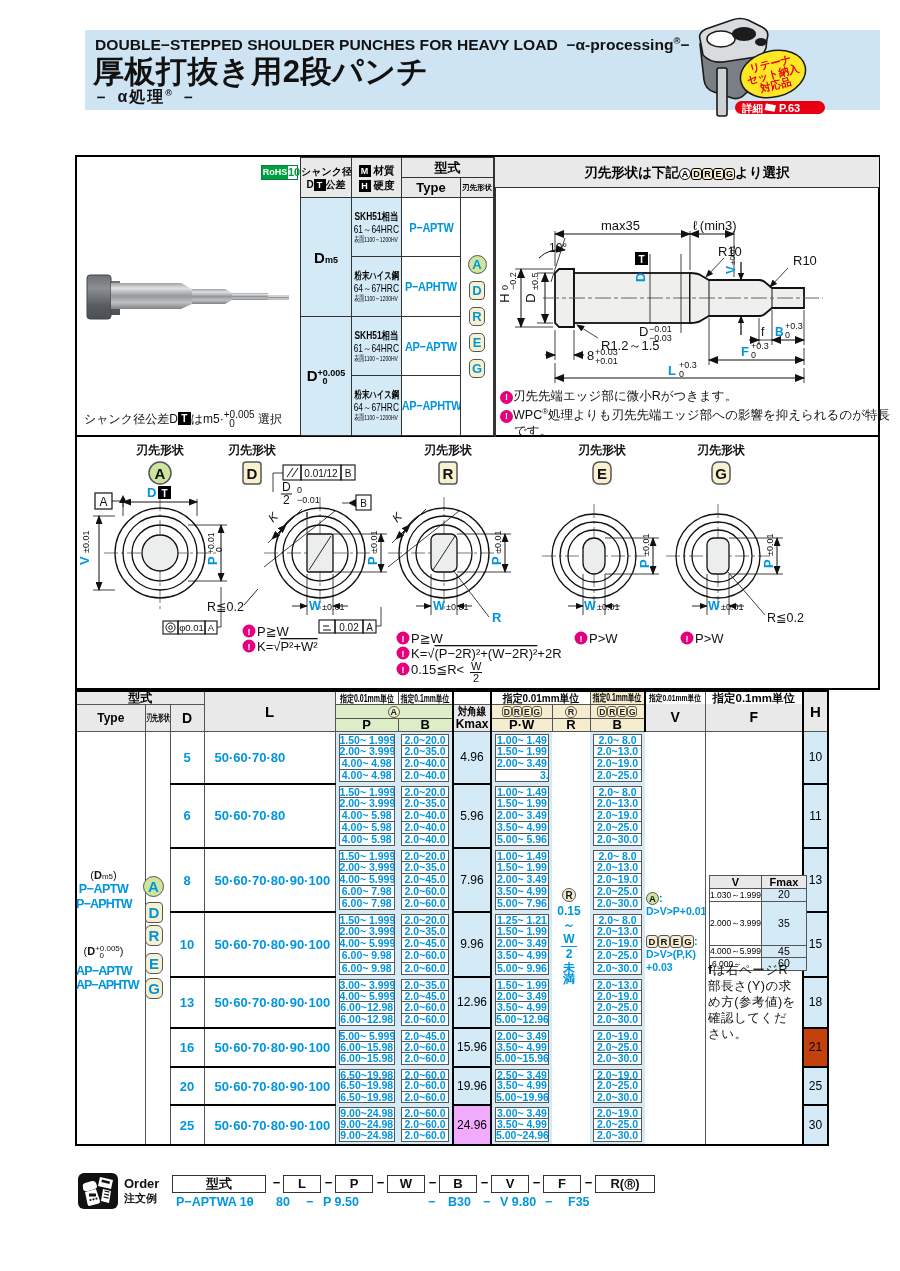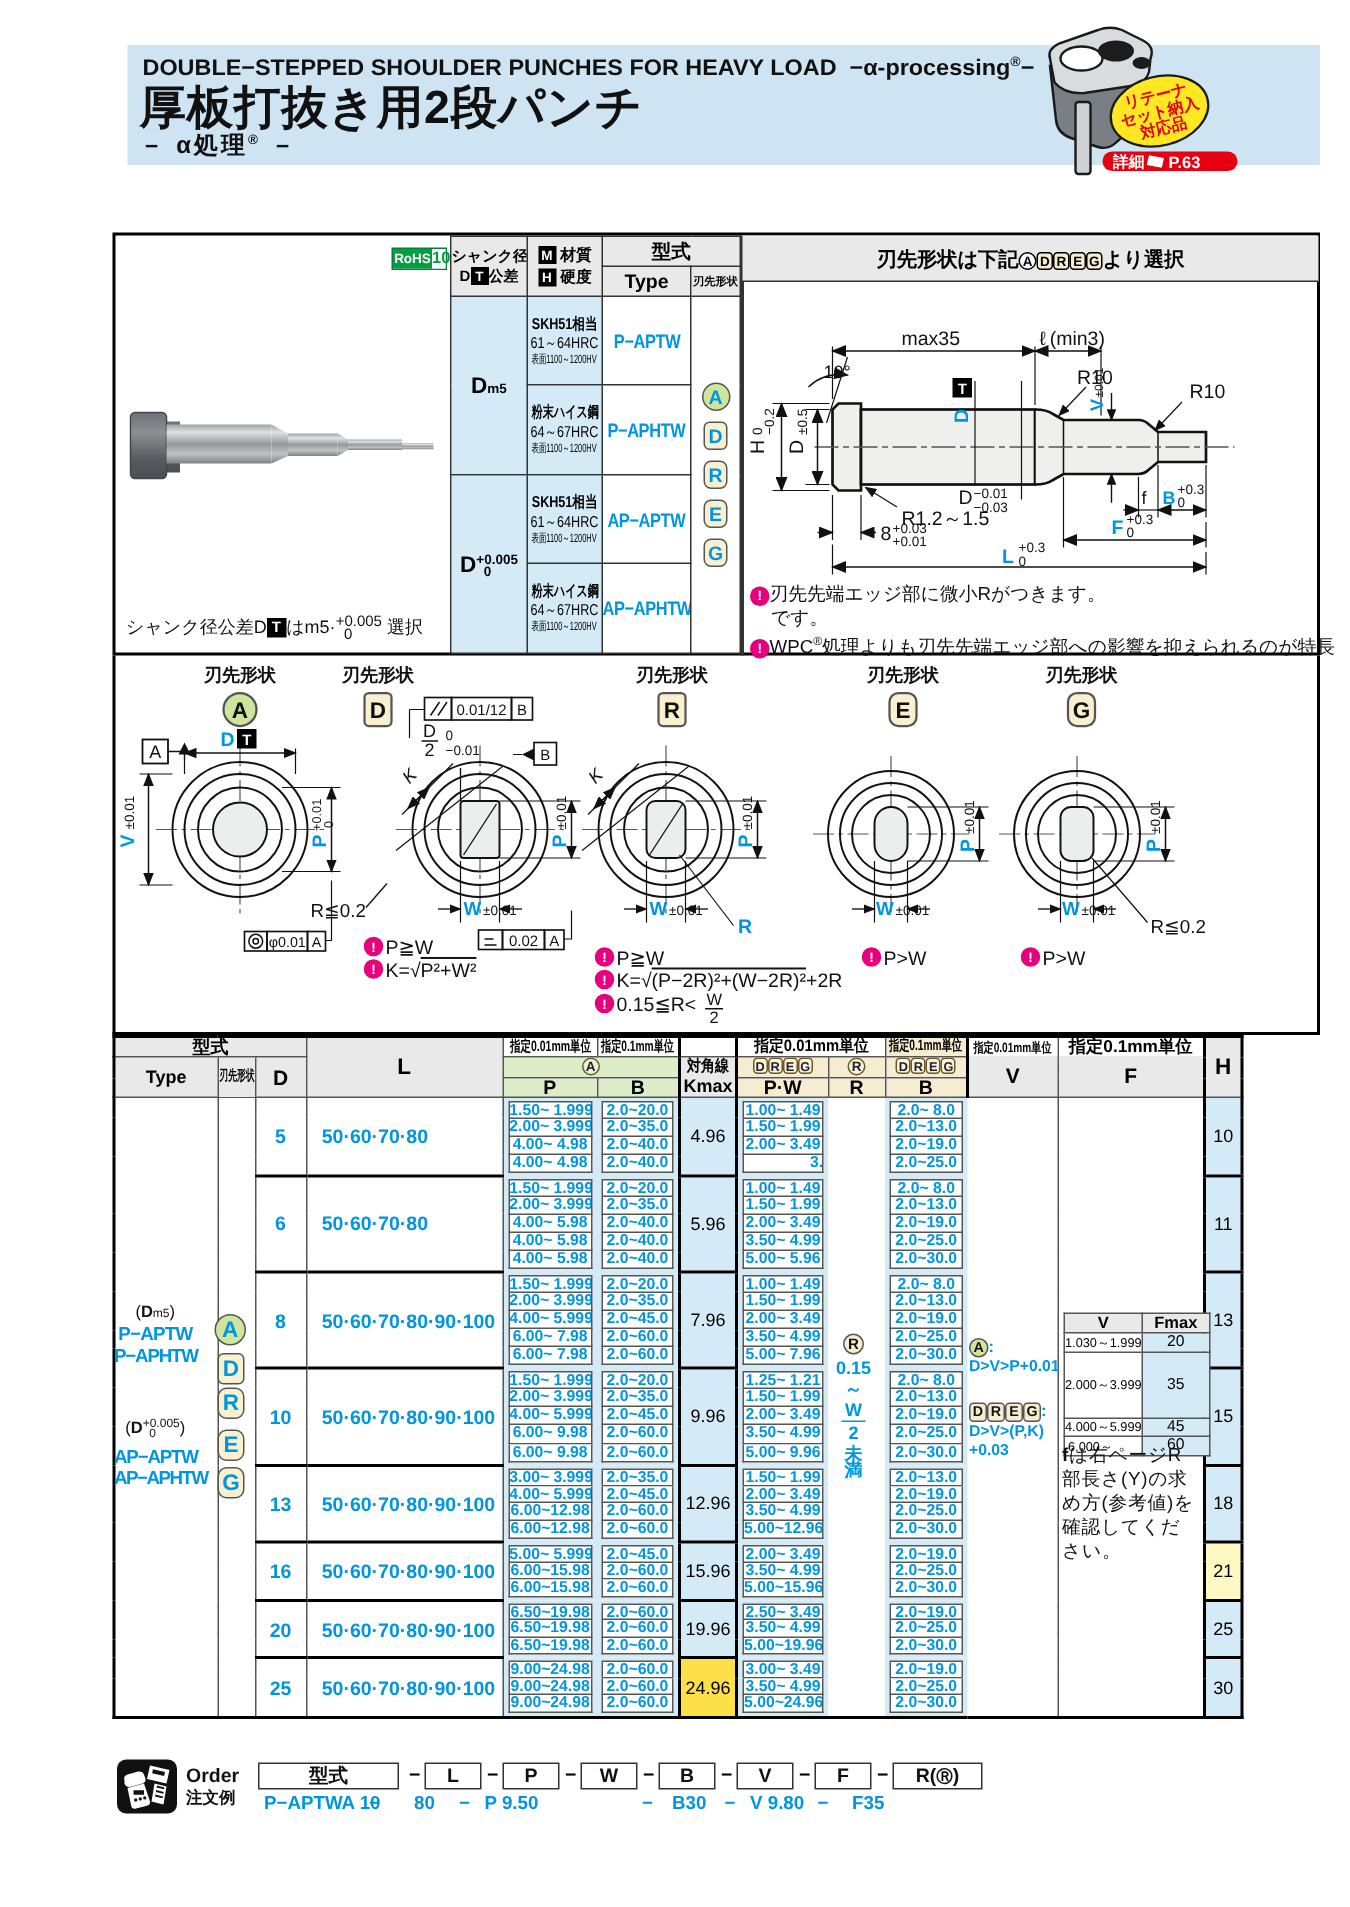--- a/index.html
+++ b/index.html
@@ -291,22 +291,22 @@
         <text x="258" y="161" font-size="9">+0.3</text>
         <text x="258" y="170" font-size="9">0</text>
 <text x="175" y="187" font-size="13" font-weight="bold" fill="#0096df">L</text>
         <text x="186" y="180" font-size="9">+0.3</text>
         <text x="186" y="189" font-size="9">0</text>
 </g>
 </svg>
 
 <div class="abs" style="left:500px; top:388px; font-size:12.5px; color:#111; line-height:16px; white-space:nowrap;">
 <div><span class="pink">!</span>刃先先端エッジ部に微小Rがつきます。</div>
+<div><span class="pink">!</span>WPC<sup style="font-size:8px">®</sup>処理よりも刃先先端エッジ部への影響を抑えられるのが特長</div>
 <div style="margin-left:14px;">です。</div>
-<div><span class="pink">!</span>WPC<sup style="font-size:8px">®</sup>処理よりも刃先先端エッジ部への影響を抑えられるのが特長</div>
 </div>
 <div class="abs" style="left:75px; top:437px; width:805px; height:253px; border:2px solid #000; border-top:none;"></div>
 <svg class="abs" style="left:75px; top:437px;" width="805" height="253" viewBox="0 0 805 253">
 <defs>
 <marker id="da" markerWidth="9" markerHeight="7" refX="8" refY="3.5" orient="auto">
           <path d="M0 0 L9 3.5 L0 7 Z" fill="#111"></path>
         </marker>
 <marker id="db" markerWidth="9" markerHeight="7" refX="1" refY="3.5" orient="auto">
           <path d="M9 0 L0 3.5 L9 7 Z" fill="#111"></path>
         </marker>
@@ -796,21 +796,21 @@
           <td rowspan="3" style="border:none; background:#d5eaf7; padding:2px 3px; vertical-align:top;">
             <div style="background:#fff; border-left:1px solid #555; border-right:1px solid #555; border-bottom:1px solid #555; border-top:1px solid #555; height:11.542px; line-height:10.342px; color:#0096df; font-weight:bold; font-size:10.5px; text-align:center; white-space:nowrap; overflow:hidden;">2.00~ 3.49</div>
             <div style="background:#fff; border-left:1px solid #555; border-right:1px solid #555; border-bottom:1px solid #555; border-top:none; height:11.542px; line-height:10.342px; color:#0096df; font-weight:bold; font-size:10.5px; text-align:center; white-space:nowrap; overflow:hidden;">3.50~ 4.99</div>
             <div style="background:#fff; border-left:1px solid #555; border-right:1px solid #555; border-bottom:1px solid #555; border-top:none; height:11.542px; line-height:10.342px; color:#0096df; font-weight:bold; font-size:10.5px; text-align:center; white-space:nowrap; overflow:hidden;">5.00~15.96</div>
           </td>
           <td rowspan="3" style="border:none; background:#d5eaf7; padding:2px 3px; vertical-align:top;">
             <div style="background:#fff; border-left:1px solid #555; border-right:1px solid #555; border-bottom:1px solid #555; border-top:1px solid #555; height:11.542px; line-height:10.342px; color:#0096df; font-weight:bold; font-size:10.5px; text-align:center; white-space:nowrap; overflow:hidden;">2.0~19.0</div>
             <div style="background:#fff; border-left:1px solid #555; border-right:1px solid #555; border-bottom:1px solid #555; border-top:none; height:11.542px; line-height:10.342px; color:#0096df; font-weight:bold; font-size:10.5px; text-align:center; white-space:nowrap; overflow:hidden;">2.0~25.0</div>
             <div style="background:#fff; border-left:1px solid #555; border-right:1px solid #555; border-bottom:1px solid #555; border-top:none; height:11.542px; line-height:10.342px; color:#0096df; font-weight:bold; font-size:10.5px; text-align:center; white-space:nowrap; overflow:hidden;">2.0~30.0</div>
           </td>
-          <td rowspan="3" style="border:1px solid #555; padding:0; overflow:hidden; border-top:2px solid #000; background:#fef9c3; font-size:12px; text-align:center; border-left:2px solid #000;">21</td>
+          <td rowspan="3" style="border:1px solid #555; padding:0; overflow:hidden; border-top:2px solid #000; background:#c2410c; font-size:12px; text-align:center; border-left:2px solid #000;">21</td>
         </tr>
         <tr style="height:12.875px;"></tr>
         <tr style="height:12.875px;"></tr>
         <tr style="height:12.875px;">
           <td rowspan="3" style="border:1px solid #555; padding:0; overflow:hidden; border-top:2px solid #000; color:#0096df; font-weight:bold; font-size:13px; text-align:center;">20</td>
           <td rowspan="3" style="border:1px solid #555; padding:0; overflow:hidden; border-top:2px solid #000; color:#0096df; font-weight:bold; font-size:13px; text-align:left; padding-left:10px; white-space:nowrap;">50·60·70·80·90·100</td>
           <td rowspan="3" style="border:none; background:#d5eaf7; padding:2px 3px; vertical-align:top;">
             <div style="background:#fff; border-left:1px solid #555; border-right:1px solid #555; border-bottom:1px solid #555; border-top:1px solid #555; height:11.542px; line-height:10.342px; color:#0096df; font-weight:bold; font-size:10.5px; text-align:center; white-space:nowrap; overflow:hidden;">6.50~19.98</div>
             <div style="background:#fff; border-left:1px solid #555; border-right:1px solid #555; border-bottom:1px solid #555; border-top:none; height:11.542px; line-height:10.342px; color:#0096df; font-weight:bold; font-size:10.5px; text-align:center; white-space:nowrap; overflow:hidden;">6.50~19.98</div>
             <div style="background:#fff; border-left:1px solid #555; border-right:1px solid #555; border-bottom:1px solid #555; border-top:none; height:11.542px; line-height:10.342px; color:#0096df; font-weight:bold; font-size:10.5px; text-align:center; white-space:nowrap; overflow:hidden;">6.50~19.98</div>
@@ -841,21 +841,21 @@
           <td rowspan="3" style="border:none; background:#d5eaf7; padding:2px 3px; vertical-align:top;">
             <div style="background:#fff; border-left:1px solid #555; border-right:1px solid #555; border-bottom:1px solid #555; border-top:1px solid #555; height:11.542px; line-height:10.342px; color:#0096df; font-weight:bold; font-size:10.5px; text-align:center; white-space:nowrap; overflow:hidden;">9.00~24.98</div>
             <div style="background:#fff; border-left:1px solid #555; border-right:1px solid #555; border-bottom:1px solid #555; border-top:none; height:11.542px; line-height:10.342px; color:#0096df; font-weight:bold; font-size:10.5px; text-align:center; white-space:nowrap; overflow:hidden;">9.00~24.98</div>
             <div style="background:#fff; border-left:1px solid #555; border-right:1px solid #555; border-bottom:1px solid #555; border-top:none; height:11.542px; line-height:10.342px; color:#0096df; font-weight:bold; font-size:10.5px; text-align:center; white-space:nowrap; overflow:hidden;">9.00~24.98</div>
           </td>
           <td rowspan="3" style="border:none; background:#d5eaf7; padding:2px 3px; vertical-align:top;">
             <div style="background:#fff; border-left:1px solid #555; border-right:1px solid #555; border-bottom:1px solid #555; border-top:1px solid #555; height:11.542px; line-height:10.342px; color:#0096df; font-weight:bold; font-size:10.5px; text-align:center; white-space:nowrap; overflow:hidden;">2.0~60.0</div>
             <div style="background:#fff; border-left:1px solid #555; border-right:1px solid #555; border-bottom:1px solid #555; border-top:none; height:11.542px; line-height:10.342px; color:#0096df; font-weight:bold; font-size:10.5px; text-align:center; white-space:nowrap; overflow:hidden;">2.0~60.0</div>
             <div style="background:#fff; border-left:1px solid #555; border-right:1px solid #555; border-bottom:1px solid #555; border-top:none; height:11.542px; line-height:10.342px; color:#0096df; font-weight:bold; font-size:10.5px; text-align:center; white-space:nowrap; overflow:hidden;">2.0~60.0</div>
           </td>
-          <td rowspan="3" style="border:1px solid #555; padding:0; overflow:hidden; border-top:2px solid #000; background:#fde047; font-size:12px; text-align:center; border-left:2px solid #000; border-right:2px solid #000;margin-left:20px;">24.96</td>
+          <td rowspan="3" style="border:1px solid #555; padding:0; overflow:hidden; border-top:2px solid #000; background:#f0abfc; font-size:12px; text-align:center; border-left:2px solid #000; border-right:2px solid #000;margin-left:20px;">24.96</td>
           <td rowspan="3" style="border:none; background:#d5eaf7; padding:2px 3px; vertical-align:top;">
             <div style="background:#fff; border-left:1px solid #555; border-right:1px solid #555; border-bottom:1px solid #555; border-top:1px solid #555; height:11.542px; line-height:10.342px; color:#0096df; font-weight:bold; font-size:10.5px; text-align:center; white-space:nowrap; overflow:hidden;">3.00~ 3.49</div>
             <div style="background:#fff; border-left:1px solid #555; border-right:1px solid #555; border-bottom:1px solid #555; border-top:none; height:11.542px; line-height:10.342px; color:#0096df; font-weight:bold; font-size:10.5px; text-align:center; white-space:nowrap; overflow:hidden;">3.50~ 4.99</div>
             <div style="background:#fff; border-left:1px solid #555; border-right:1px solid #555; border-bottom:1px solid #555; border-top:none; height:11.542px; line-height:10.342px; color:#0096df; font-weight:bold; font-size:10.5px; text-align:center; white-space:nowrap; overflow:hidden;">5.00~24.96</div>
           </td>
           <td rowspan="3" style="border:none; background:#d5eaf7; padding:2px 3px; vertical-align:top;">
             <div style="background:#fff; border-left:1px solid #555; border-right:1px solid #555; border-bottom:1px solid #555; border-top:1px solid #555; height:11.542px; line-height:10.342px; color:#0096df; font-weight:bold; font-size:10.5px; text-align:center; white-space:nowrap; overflow:hidden;">2.0~19.0</div>
             <div style="background:#fff; border-left:1px solid #555; border-right:1px solid #555; border-bottom:1px solid #555; border-top:none; height:11.542px; line-height:10.342px; color:#0096df; font-weight:bold; font-size:10.5px; text-align:center; white-space:nowrap; overflow:hidden;">2.0~25.0</div>
             <div style="background:#fff; border-left:1px solid #555; border-right:1px solid #555; border-bottom:1px solid #555; border-top:none; height:11.542px; line-height:10.342px; color:#0096df; font-weight:bold; font-size:10.5px; text-align:center; white-space:nowrap; overflow:hidden;">2.0~30.0</div>
           </td>

